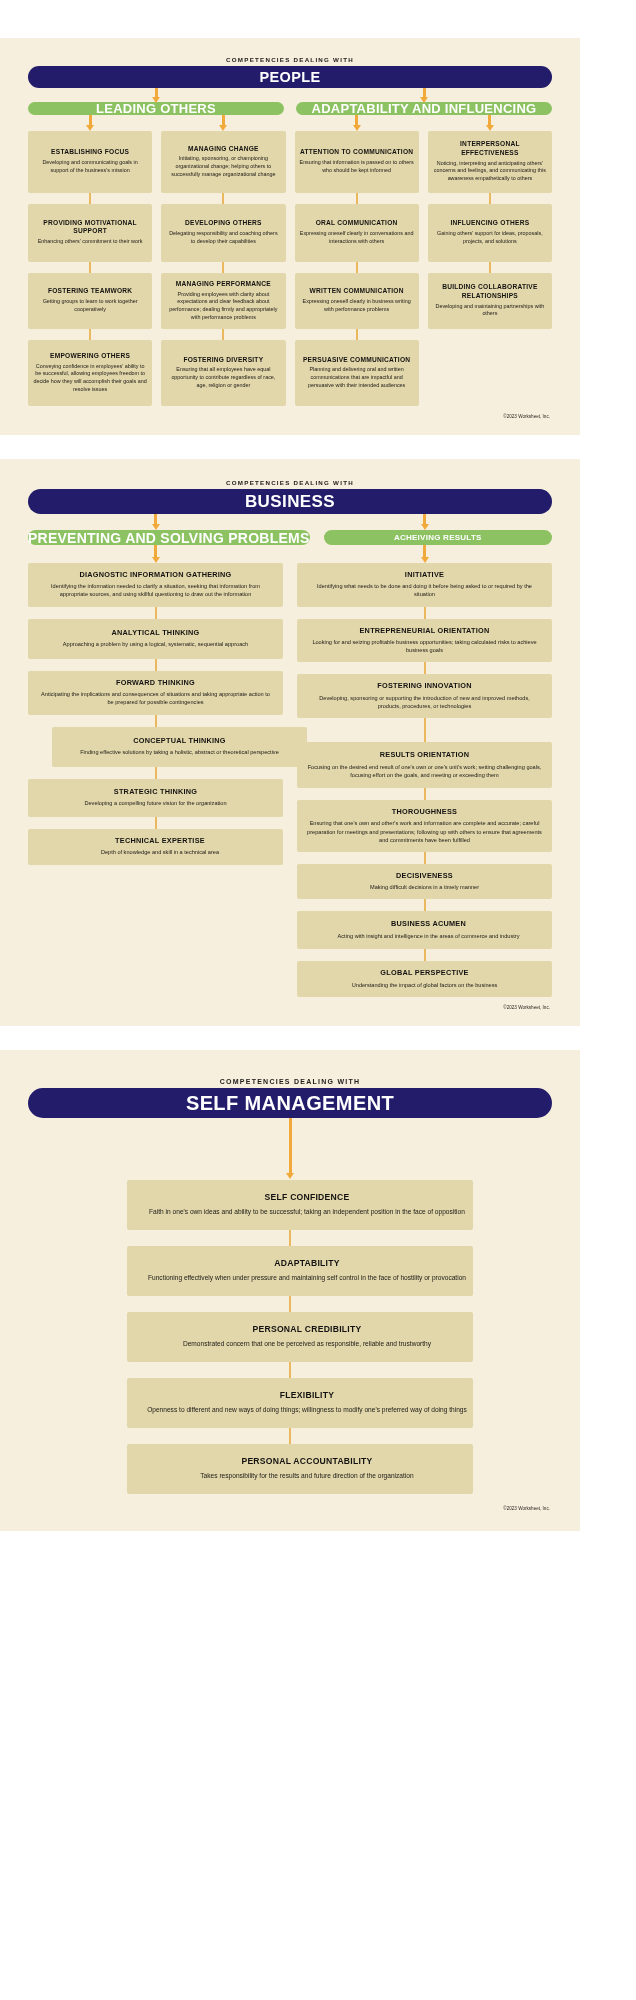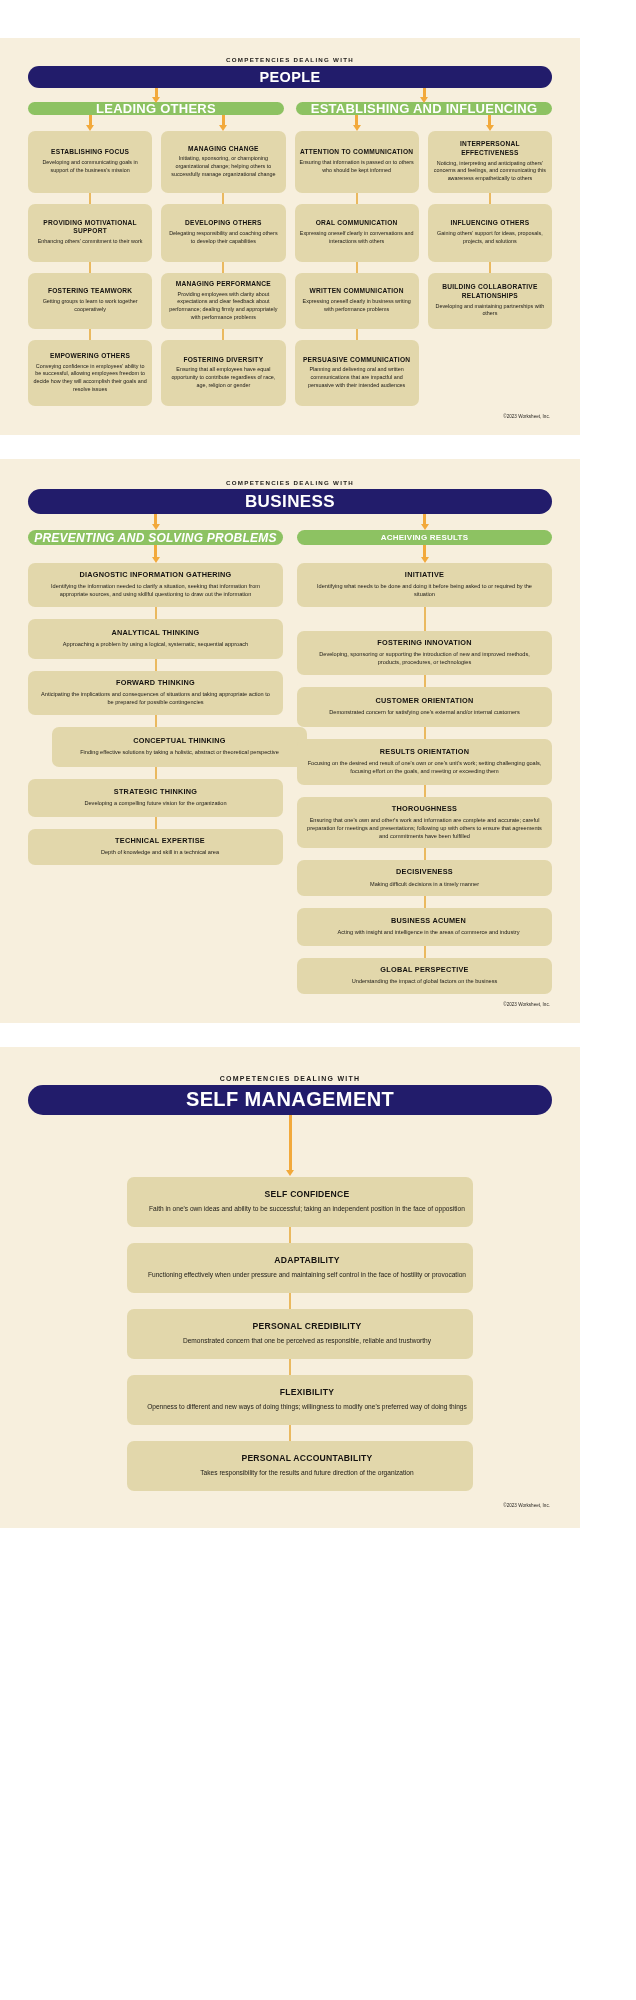--- a/index.html
+++ b/index.html
@@ -91,21 +91,21 @@
     width: 2px;
     background: #eab95f;
   }
 
   
   .cards { display: flex; gap: 9px; align-items: flex-start; }
   .col { flex: 1; display: flex; flex-direction: column; align-items: center; }
 
   .card {
     background: #e2d7ab;
-    border-radius: 7px;
+    border-radius: 2px;
     width: 100%;
     padding: 6px 5px 7px 5px;
     text-align: center;
     display: flex;
     flex-direction: column;
     justify-content: center;
   }
   .card-title {
     font-weight: 700;
     font-size: 6.6px;
@@ -166,21 +166,21 @@
       </div>
 
       <div class="cat-row">
         <div class="cat-col">
           <div class="cat-pill">
             <span class="cat-pill-text">LEADING OTHERS</span>
           </div>
         </div>
         <div class="cat-col">
           <div class="cat-pill">
-            <span class="cat-pill-text">ESTABLISHING AND INFLUENCING</span>
+            <span class="cat-pill-text">ADAPTABILITY AND INFLUENCING</span>
           </div>
         </div>
       </div>
 
       <div class="cards" style="margin-top:0;">
         <div class="col">
             <div class="conn" style="height:16px;">
               <div class="arrow" style="height:11px;"></div>
             </div>
           </div>
@@ -311,21 +311,21 @@
         <div class="cat-col">
             <div class="conn" style="height:16px;">
               <div class="arrow" style="height:11px;"></div>
             </div>
           </div>
       </div>
 
       <div class="cat-row" style="gap:14px;">
         <div class="cat-col">
           <div class="cat-pill" style="height:15px;">
-            <span class="cat-pill-text" style="font-size:12px;font-style:italic;">PREVENTING AND SOLVING PROBLEMS</span>
+            <span class="cat-pill-text" style="font-size:14px;">PREVENTING AND SOLVING PROBLEMS</span>
           </div>
         </div>
         <div class="cat-col">
           <div class="cat-pill" style="height:15px;">
             <span class="cat-pill-text" style="font-size:8px;">ACHEIVING RESULTS</span>
           </div>
         </div>
       </div>
 
       <div style="display:flex;gap:14px;">
@@ -374,30 +374,30 @@
             <div class="card-desc">Depth of knowledge and skill in a technical area</div>
           </div>
         </div>
 
         <div class="col">
           <div class="card wide" style="min-height:42px;">
             <div class="card-title">INITIATIVE</div>
             <div class="card-desc">Identifying what needs to be done and doing it before being asked to or required by the situation</div>
           </div>
           <div class="line" style="height:12px;"></div>
+          <div class="card wide" style="min-height:40px;">
+            <div class="card-title">ENTREPRENEURIAL ORIENTATION</div>
+            <div class="card-desc">Looking for and seizing profitable business opportunities; taking calculated risks to achieve business goals</div>
+          </div>
           <div class="line" style="height:12px;"></div>
           <div class="card wide" style="min-height:44px;">
             <div class="card-title">FOSTERING INNOVATION</div>
             <div class="card-desc">Developing, sponsoring or supporting the introduction of new and improved methods, products, procedures, or technologies</div>
           </div>
           <div class="line" style="height:12px;"></div>
-          <div class="card wide" style="min-height:40px;">
-            <div class="card-title">CUSTOMER ORIENTATION</div>
-            <div class="card-desc">Demonstrated concern for satisfying one's external and/or internal customers</div>
-          </div>
           <div class="line" style="height:12px;"></div>
           <div class="card wide" style="min-height:46px;">
             <div class="card-title">RESULTS ORIENTATION</div>
             <div class="card-desc">Focusing on the desired end result of one's own or one's unit's work; setting challenging goals, focusing effort on the goals, and meeting or exceeding them</div>
           </div>
           <div class="line" style="height:12px;"></div>
           <div class="card wide" style="min-height:50px;">
             <div class="card-title">THOROUGHNESS</div>
             <div class="card-desc">Ensuring that one's own and other's work and information are complete and accurate; careful preparation for meetings and presentations; following up with others to ensure that agreements and commitments have been fulfilled</div>
           </div>

